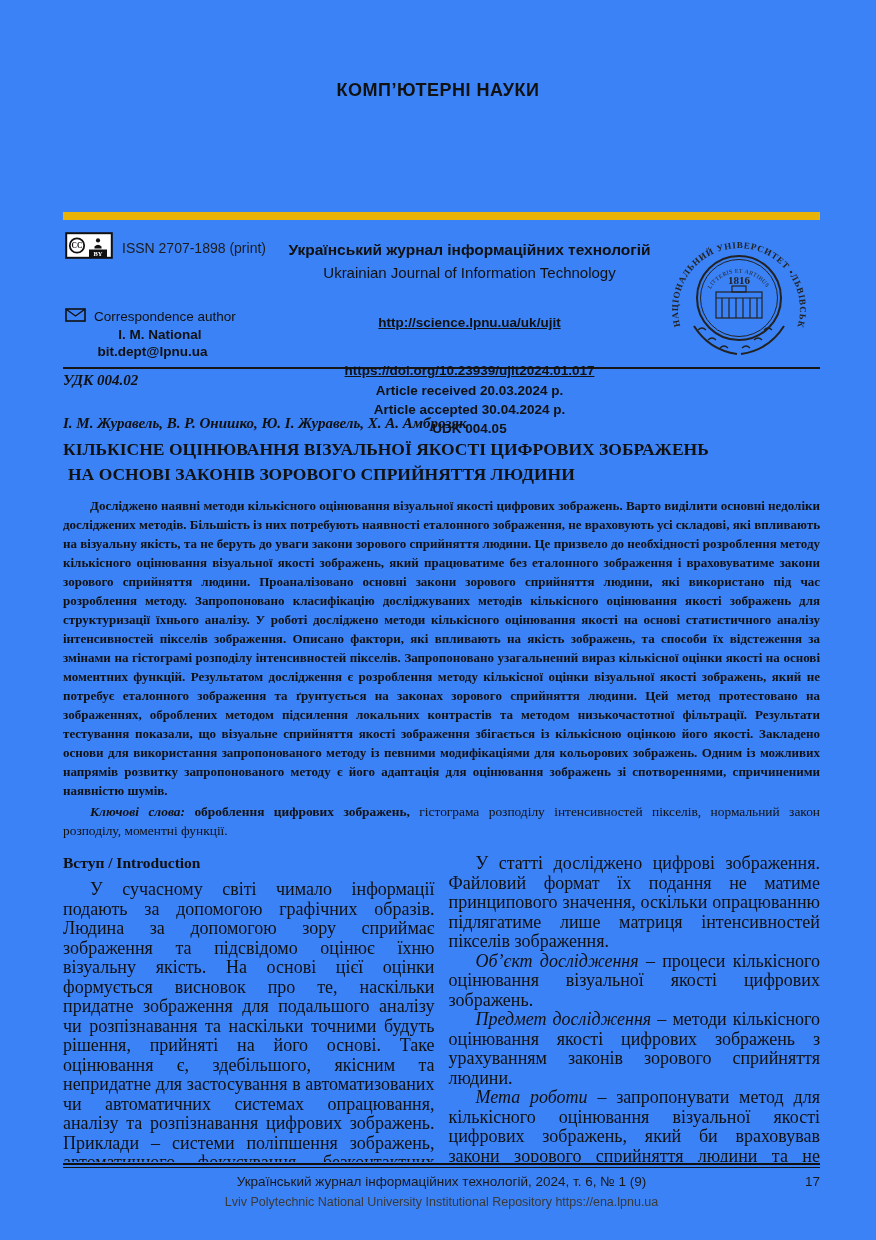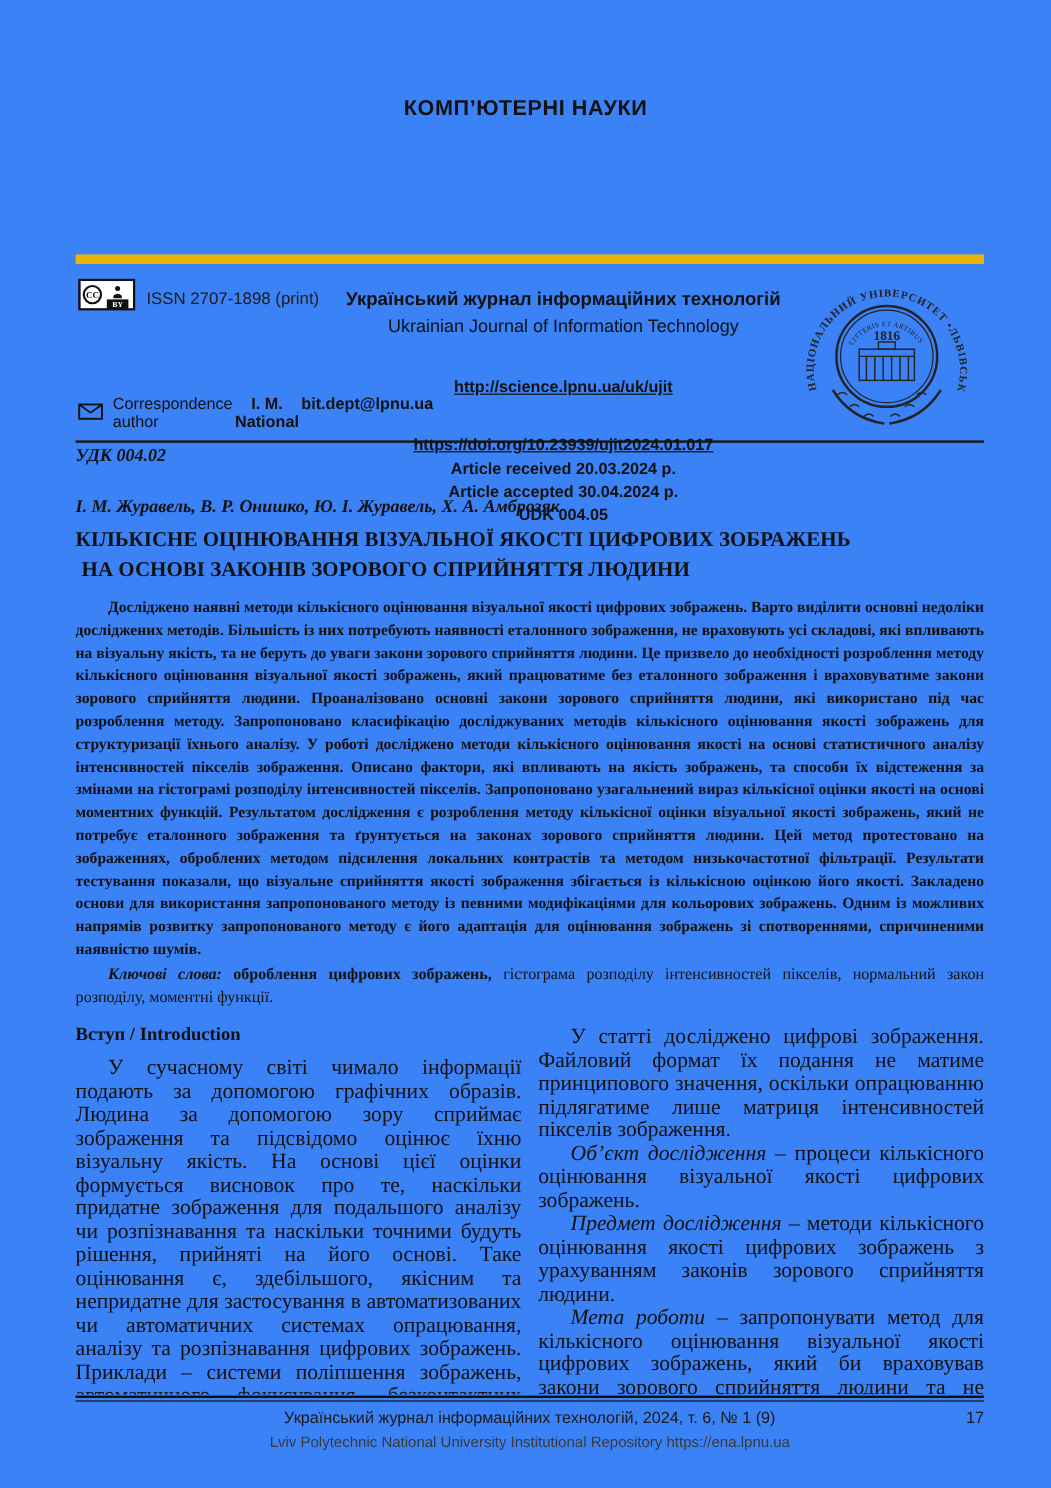--- a/index.html
+++ b/index.html
@@ -22,21 +22,21 @@
   
   .masthead{
     position:absolute;top:212px;left:63px;width:757px;height:157px;
     border-top:8px solid #eab308;border-bottom:2px solid #161616;
     display:flex;box-sizing:border-box;
     font-family:"Liberation Sans", sans-serif;
   }
   .mh-left{width:218px;display:flex;flex-direction:column;justify-content:space-between;padding:12px 0 8px 2px;box-sizing:border-box;}
   .issn-row{display:flex;align-items:center;gap:9px;}
   .issn-text{font-size:14px;color:#1c1c1c;}
-  .corr{display:flex;flex-direction:row;gap:2px;}
+  .corr{display:flex;flex-direction:column;gap:2px;}
   .corr-row{display:flex;align-items:center;gap:8px;font-size:13.5px;}
   .corr-name{font-weight:bold;font-size:13.5px;text-align:center;width:190px;}
   .corr-email{font-weight:bold;font-size:13.5px;text-align:center;width:175px;}
   .mh-mid{flex:1;text-align:center;padding-top:20px;line-height:1.25;}
   .jt-uk{font-weight:bold;font-size:15.5px;margin-bottom:5px;}
   .jt-en{font-size:15px;margin-bottom:4px;}
   .mh-link{display:inline-block;font-weight:bold;font-size:13.5px;text-decoration:underline;color:#111;margin-bottom:3px;margin-top:28px;}
   .mh-line{font-weight:bold;font-size:13.5px;margin-bottom:2px;}
   .mh-right{width:162px;display:flex;align-items:center;justify-content:center;}
   

